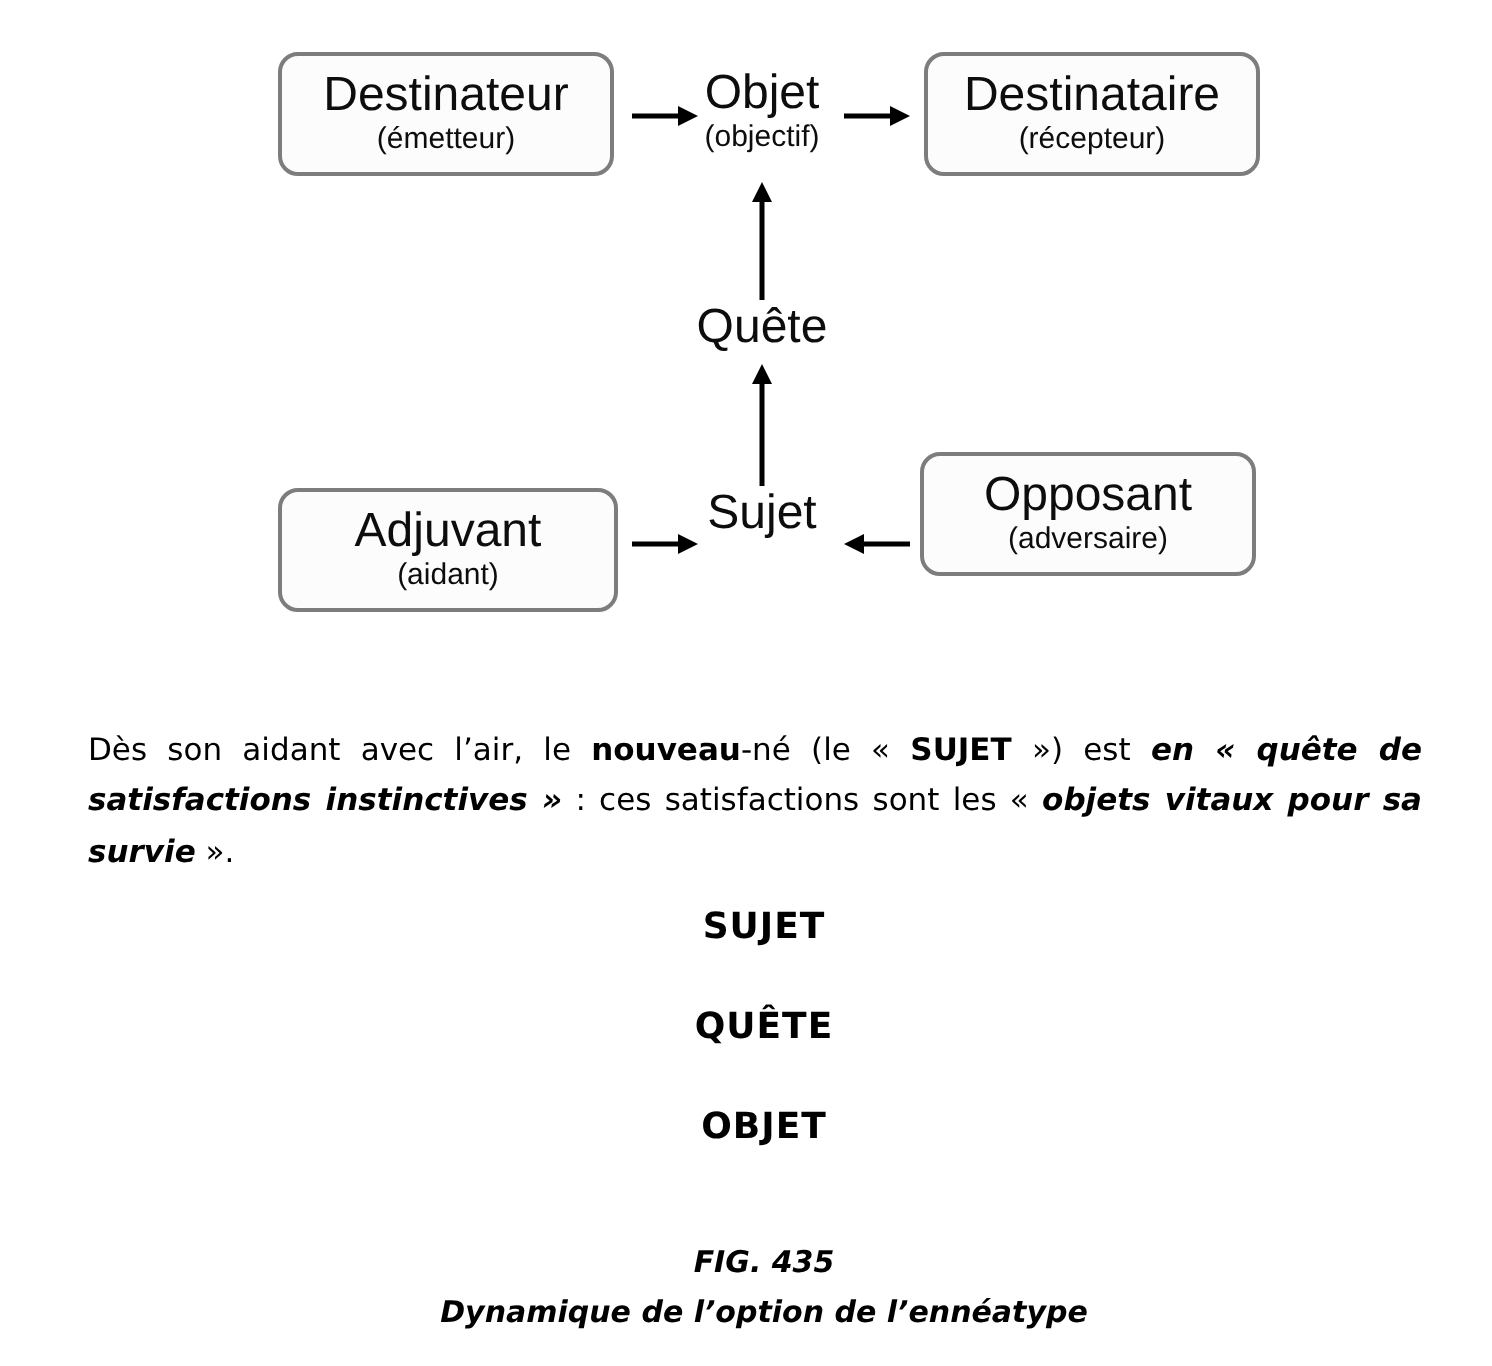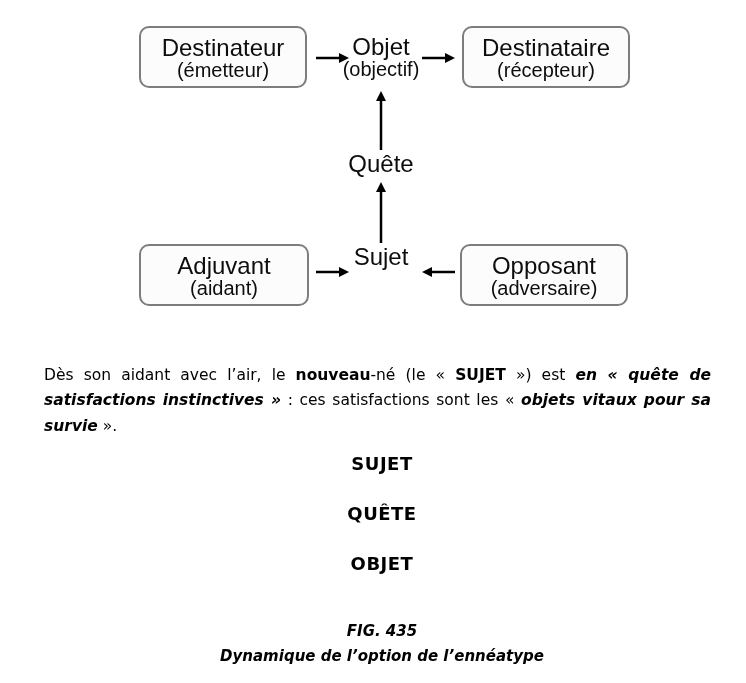--- a/index.html
+++ b/index.html
@@ -29,21 +29,21 @@
     flex-direction: column;
     align-items: center;
     justify-content: center;
     text-align: center;
   }
   .free-node {
     position: absolute;
     text-align: center;
   }
   .node-label { font-size: 24px; line-height: 26px; color: #0d0d0d; }
-  .node-sub   { font-size: 20px; line-height: 18px; color: #0d0d0d; text-align: center; }
+  .node-sub   { font-size: 15px; line-height: 18px; color: #0d0d0d; text-align: center; }
 
   
   .intro {
     position: absolute;
     left: 44px;
     top: 347px;
     width: 667px;
     font-family: "DejaVu Sans", sans-serif;
     font-size: 15.5px;
     line-height: 25.5px;
@@ -138,21 +138,21 @@
 
   <div class="node-box" style="left:139px;top:244px;width:166px;height:58px">
     <div class="node-label">Adjuvant</div>
     <div class="node-sub">(aidant)</div>
   </div>
 
   <div class="free-node" style="left:320px;top:244px;width:122px">
     <div class="node-label">Sujet</div>
   </div>
 
-  <div class="node-box" style="left:460px;top:244px;width:164px;height:58px">
+  <div class="node-box" style="left:460px;top:226px;width:164px;height:58px">
     <div class="node-label">Opposant</div>
     <div class="node-sub">(adversaire)</div>
   </div>
 
   <p class="intro"><span>Dès son aidant avec l’air, le </span><span class="b">nouveau</span><span>-né (le «&nbsp;</span><span class="b">SUJET</span><span>&nbsp;») est </span><span class="bi">en «&nbsp;quête de satisfactions instinctives&nbsp;»</span><span>&nbsp;:  ces satisfactions sont les «&nbsp;</span><span class="bi">objets vitaux pour sa survie</span><span>&nbsp;».</span></p>
 
   <div class="keyword kw-1">SUJET</div>
   <div class="keyword kw-2">QUÊTE</div>
   <div class="keyword kw-3">OBJET</div>
 

